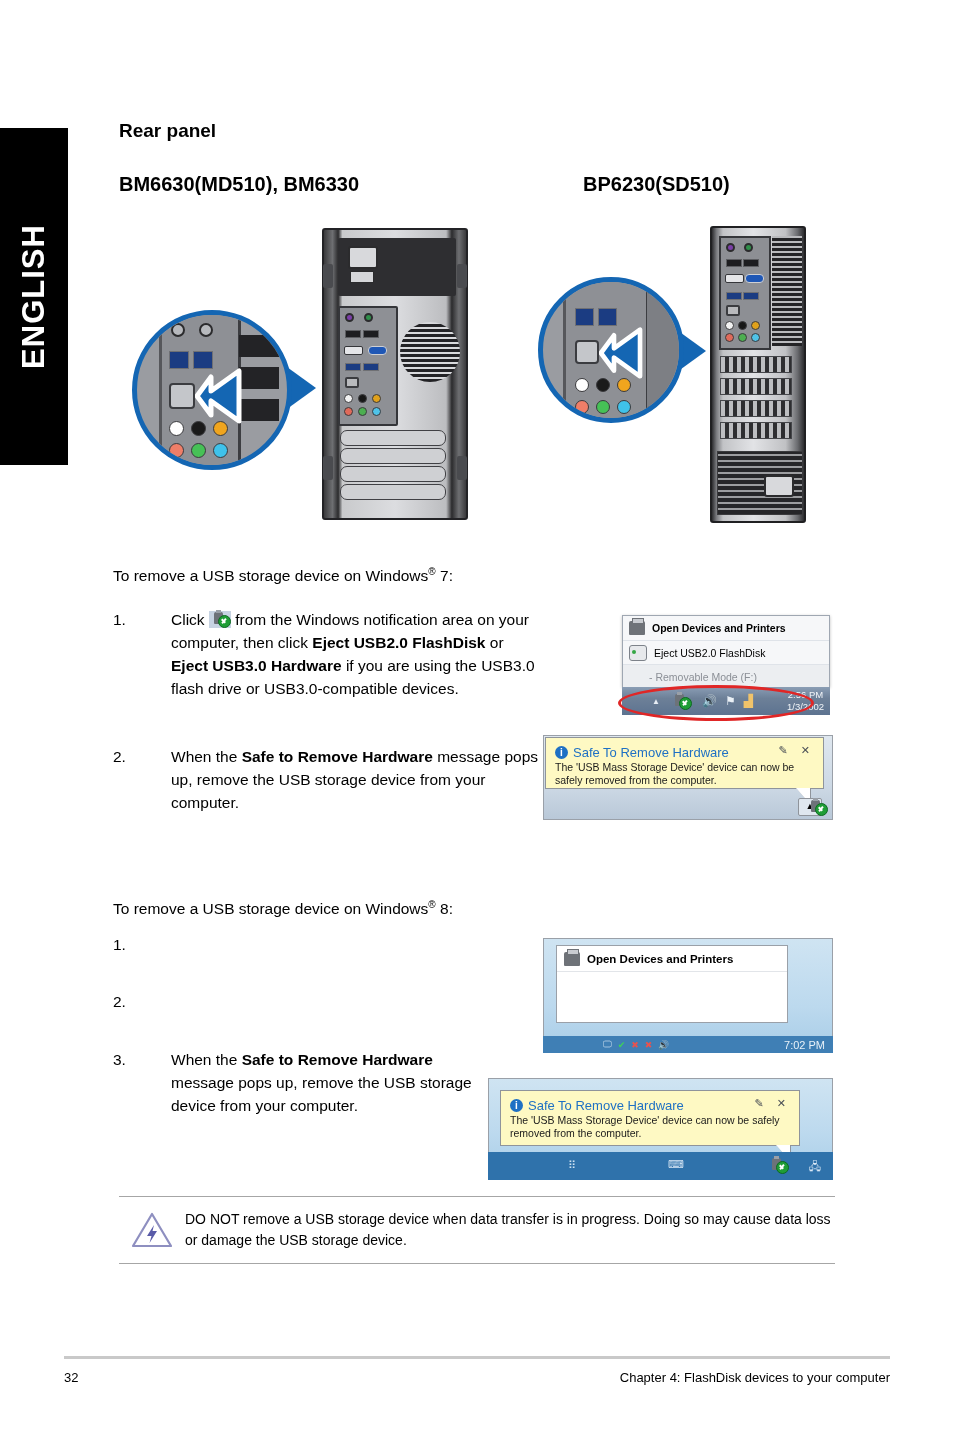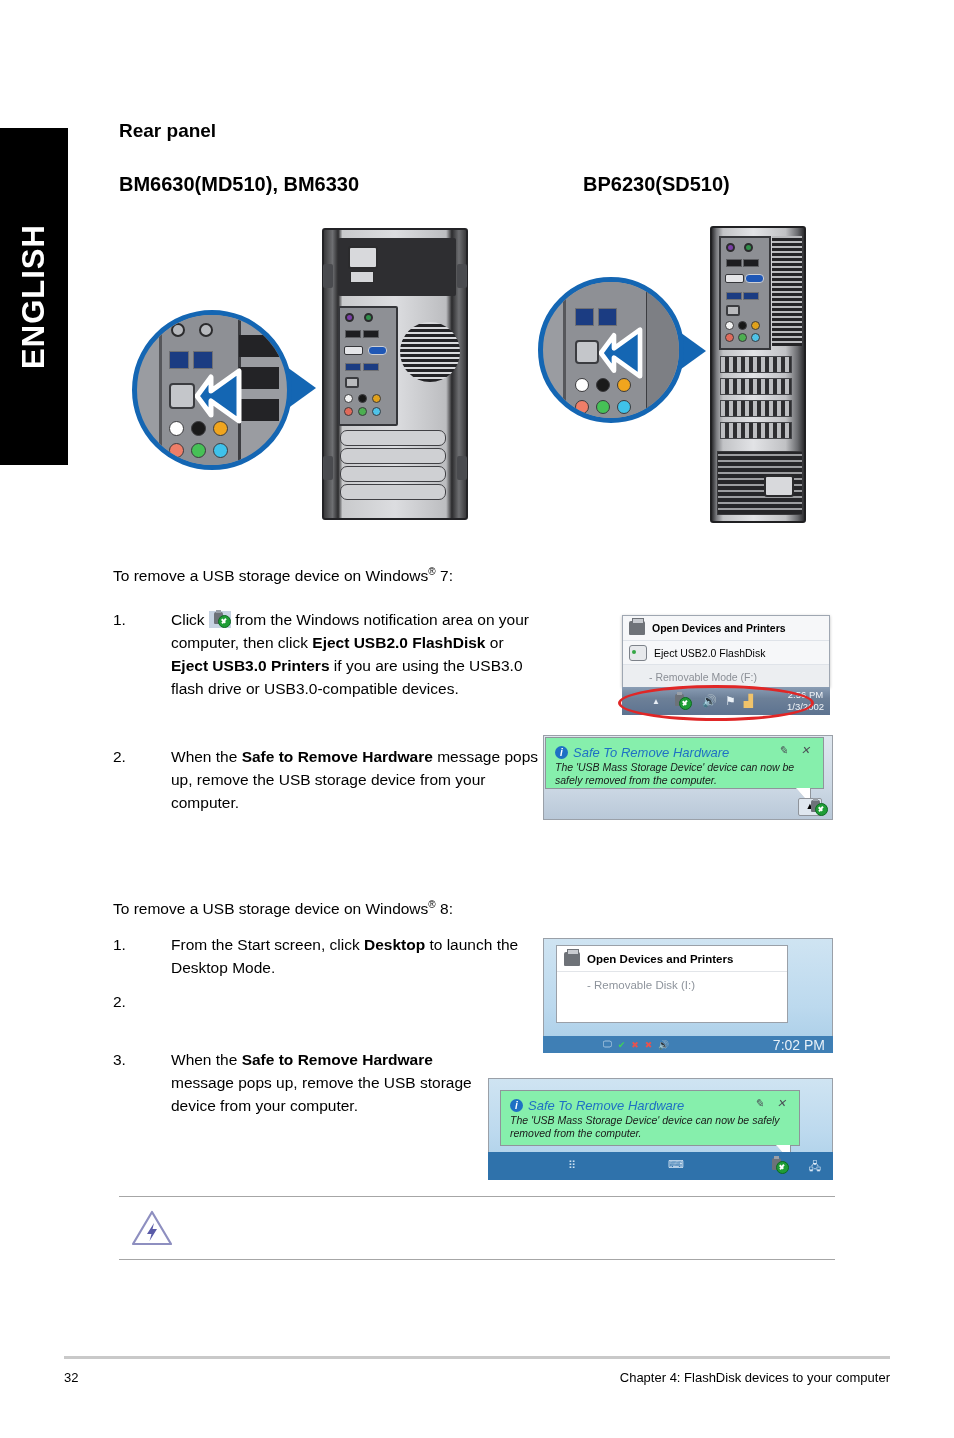--- a/index.html
+++ b/index.html
@@ -262,25 +262,24 @@
   .red-ellipse {
     position: absolute;
     border: 3px solid #e02626;
     border-radius: 50%;
     pointer-events: none;
   }
 
   
   .balloon {
     position: absolute;
-    background: #86efac;
+    background: #fef9c3;
     border: 1px solid #8f949b;
     box-sizing: border-box;
     padding: 7px 9px 6px 9px;
-    font-style: italic;
   }
   .balloon .b-title {
     color: #1e70c4; font-size: 13px; margin-bottom: 1px;
   }
   .balloon .b-title .i-dot {
     display:inline-block; width:13px; height:13px; border-radius:50%;
     background:#1e70c4; color:#fff; font-size:10px; font-weight:bold;
     text-align:center; line-height:13px; margin-right:5px; vertical-align:1px;
   }
   .balloon .b-body { font-size: 10.5px; line-height: 13px; color: #1a1a1a; }
@@ -461,21 +460,21 @@
   </div>
 </div>
 
 <div class="sec-title" style="left:113px; top:566px;">
   <span>To remove a USB storage device on Windows</span><span class="sup">®</span><span> 7:</span>
 </div>
 
 <div class="step" style="left:113px; top:608px; width:430px;">
   <span class="num">1.</span>
   <span class="body">
-    Click <span class="inline-usb-icon"><span class="plug"></span><span class="chk"></span></span> from the Windows notification area on your computer, then click <b>Eject USB2.0 FlashDisk</b> or <b>Eject USB3.0 Printers</b> if you are using the USB3.0 flash drive or USB3.0-compatible devices.
+    Click <span class="inline-usb-icon"><span class="plug"></span><span class="chk"></span></span> from the Windows notification area on your computer, then click <b>Eject USB2.0 FlashDisk</b> or <b>Eject USB3.0 Hardware</b> if you are using the USB3.0 flash drive or USB3.0-compatible devices.
   </span>
 </div>
 
 <div class="step" style="left:113px; top:745px; width:430px;">
   <span class="num">2.</span>
   <span class="body">
     When the <b>Safe to Remove Hardware</b> message pops up, remove the USB storage device from your computer.
   </span>
 </div>
 
@@ -525,54 +524,48 @@
     <span class="inline-usb-icon" style="background:transparent;"><span class="plug"></span><span class="chk"></span></span>
   </div>
 </div>
 
 <div class="sec-title" style="left:113px; top:899px;">
   <span>To remove a USB storage device on Windows</span><span class="sup">®</span><span> 8:</span>
 </div>
 
 <div class="step" style="left:113px; top:933px; width:420px;">
   <span class="num">1.</span>
-  <span class="body">
-    From the Start screen, click <b>Desktop</b> to launch the Desktop Mode.
-  </span>
 </div>
 
 <div class="step" style="left:113px; top:990px; width:420px;">
   <span class="num">2.</span>
 </div>
 
 <div class="step" style="left:113px; top:1048px; width:360px;">
   <span class="num">3.</span>
   <span class="body">
     When the <b>Safe to Remove Hardware</b> message pops up, remove the USB storage device from your computer.
   </span>
 </div>
 
 <div class="shot" style="left:543px; top:938px; width:290px; height:115px;">
   <div style="position:absolute;left:0;top:0;width:290px;height:115px;background:linear-gradient(180deg,#cfe4f2 0%,#bcd9ee 60%,#a8cde7 100%);border:1px solid #9aa0a8;box-sizing:border-box;"></div>
   <div class="w8-flyout" style="left:13px; top:7px;">
     <div class="w8-row hdr">
       <span class="mini-icon printer-ic"></span>
       <span>Open Devices and Printers</span>
     </div>
-    <div class="w8-row sub">
-      <span>-   Removable Disk (I:)</span>
-    </div>
   </div>
   <div class="w8-taskbar">
     <span style="font-size:9px;color:#dce9f4;">🖵</span>
     <span style="font-size:9px;color:#3fd15a;">✔</span>
     <span style="font-size:9px;color:#e8534f;">✖</span>
     <span style="font-size:9px;color:#e8534f;">✖</span>
     <span style="font-size:9px;color:#dce9f4;">🔊</span>
-    <span style="position:absolute;right:8px;font-size:14px;color:#e6f0f8;">7:02 PM</span>
+    <span style="position:absolute;right:8px;font-size:11px;color:#e6f0f8;">7:02 PM</span>
   </div>
 </div>
 
 <div class="shot" style="left:488px; top:1078px; width:345px; height:102px;">
   <div class="w8-desk" style="left:0;top:0;width:345px;height:102px;"></div>
   <div class="balloon" style="left:12px; top:12px; width:300px; height:56px;">
     <div class="b-title">
       <span class="i-dot">i</span><span>Safe To Remove Hardware</span>
     </div>
     <div class="b-body">The 'USB Mass Storage Device' device can now be safely removed from the computer.</div>
@@ -591,19 +584,20 @@
 
 <div class="note">
   <div class="rule"></div>
   <div class="inner">
     <div class="warn-icon">
       <svg width="42" height="38" viewBox="0 0 42 38">
         <path d="M21 3 L40 35 L2 35 Z" fill="none" stroke="#8e8fc0" stroke-width="2.2" stroke-linejoin="round"></path>
         <path d="M23 14 L16 25 L20.5 25 L18.5 32 L26 20 L21.5 20 Z" fill="#5a5ba8"></path>
       </svg>
     </div>
+    <div class="warn-text">DO NOT remove a USB storage device when data transfer is in progress. Doing so may cause data loss or damage the USB storage device.</div>
   </div>
   <div class="rule"></div>
 </div>
 
 <div class="footer-rule"></div>
 <div class="pg-num">32</div>
 <div class="pg-chapter">Chapter 4: FlashDisk devices to your computer</div>
 
 </body></html>

